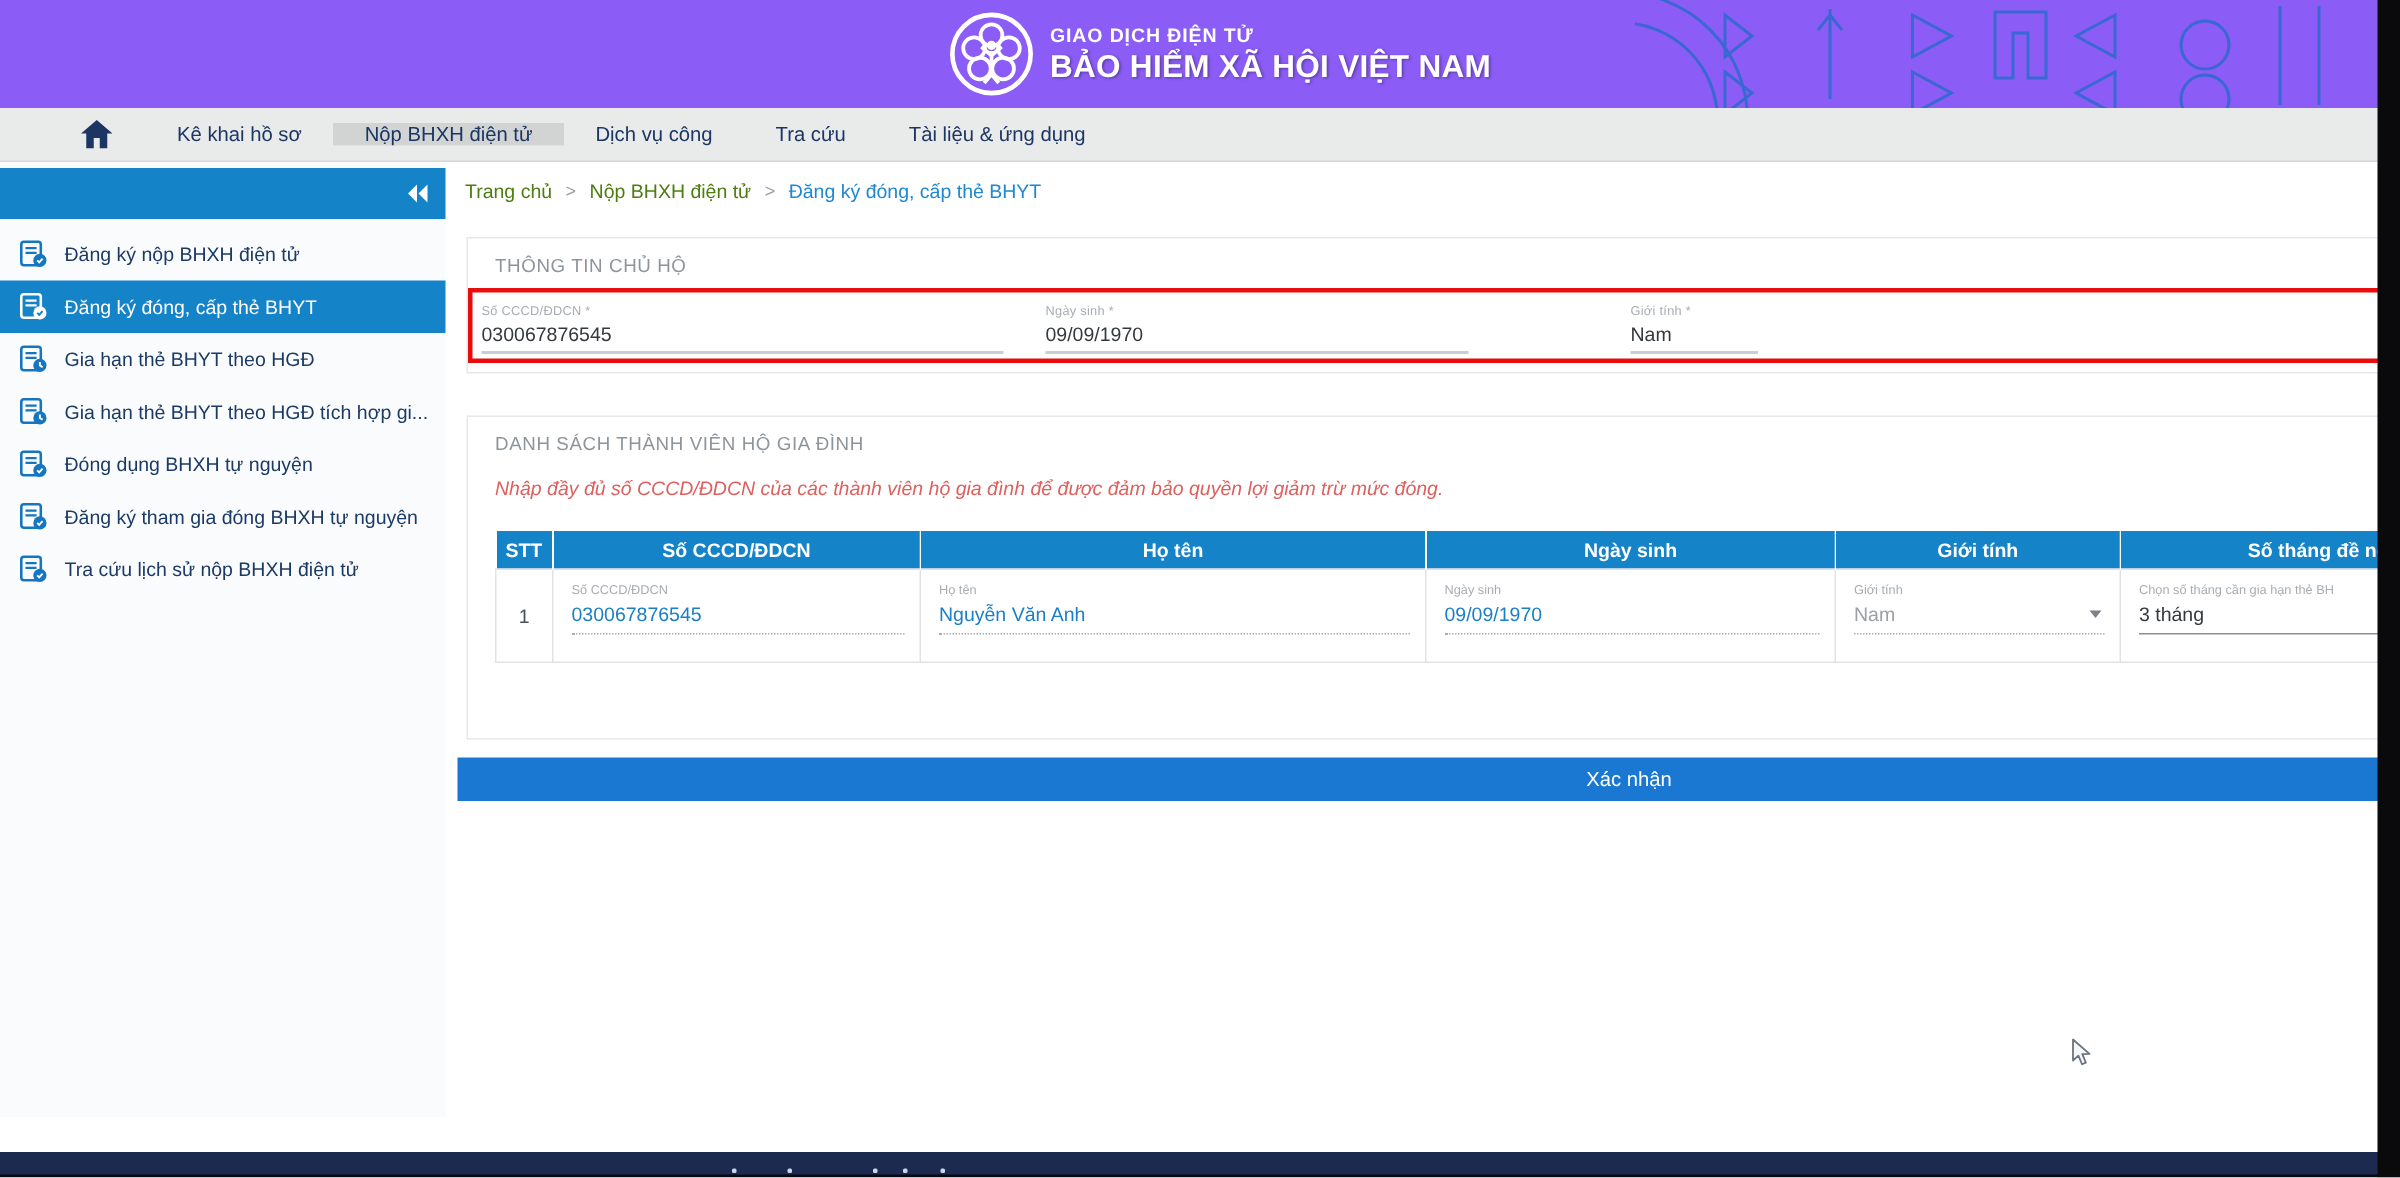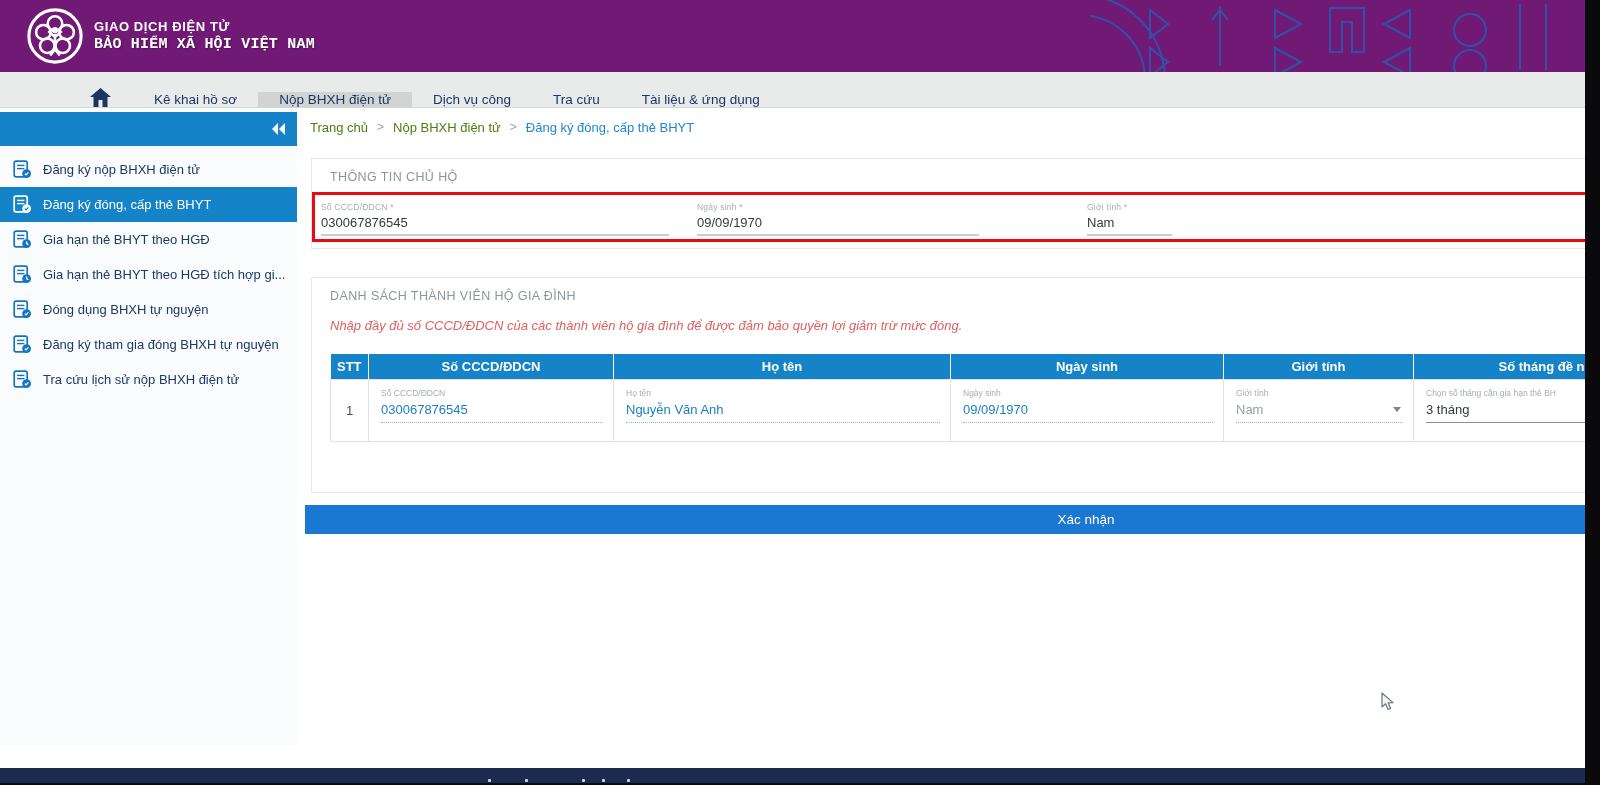--- a/index.html
+++ b/index.html
@@ -1,30 +1,30 @@
 <!DOCTYPE html>
 <html><head>
 <meta charset="utf-8">
 <style>
   * { margin:0; padding:0; box-sizing:border-box; }
   html,body { width:1600px; height:785px; overflow:hidden; }
   body { font-family:"Liberation Sans", sans-serif; background:#fff; }
   .screen { position:relative; width:1600px; height:785px; background:#fff; overflow:hidden; }
 
   
-  .app-header { position:relative; height:72px; background:#701a75; overflow:hidden; display:flex; align-items:center; }
+  .app-header { position:relative; height:72px; background:#8b5cf6; overflow:hidden; display:flex; align-items:center;justify-content:center; }
   .logo-wrap { display:flex; align-items:center; margin-left:26px; z-index:2; }
   .logo-svg { width:58px; height:58px; }
   .logo-text { margin-left:10px; color:#fff; }
   .logo-sub { font-size:13px; font-weight:bold; letter-spacing:.6px; }
-  .logo-main { font-size:15px; font-weight:bold; letter-spacing:.2px; text-shadow:1px 1px 2px rgba(0,0,0,.35); margin-top:2px;font-family:Liberation Mono, monospace; }
+  .logo-main { font-size:21px; font-weight:bold; letter-spacing:.2px; text-shadow:1px 1px 2px rgba(0,0,0,.35); margin-top:2px; }
   .header-pattern { position:absolute; right:10px; top:0; height:72px; opacity:.65; }
 
   
-  .main-nav { height:36px; background:#e9eaea; border-bottom:1px solid #d6d6d6; display:flex; align-items:flex-end; padding-left:68px; }
+  .main-nav { height:36px; background:#e9eaea; border-bottom:1px solid #d6d6d6; display:flex; align-items:center; padding-left:32px; }
   .nav-home { display:flex; align-items:center; padding:0 22px; cursor:pointer; }
   .nav-item { display:flex; align-items:center; padding:0 21px; font-size:13.5px; color:#1c3664; cursor:pointer; white-space:nowrap; }
   .nav-item.active { background:#d2d4d4; }
 
   
   .content-row { display:flex; height:660px; }
 
   .sidebar { width:297px; flex:none; background:linear-gradient(to bottom,#fafbfc 0,#fafbfc 637px,#fff 637px);text-align:center; }
   .side-head { height:34px; margin-top:4px; background:#1583c7; display:flex; align-items:center; justify-content:flex-end; padding-right:9px; }
   .collapse-btn { width:20px; height:20px; display:flex; align-items:center; justify-content:center; cursor:pointer; }

